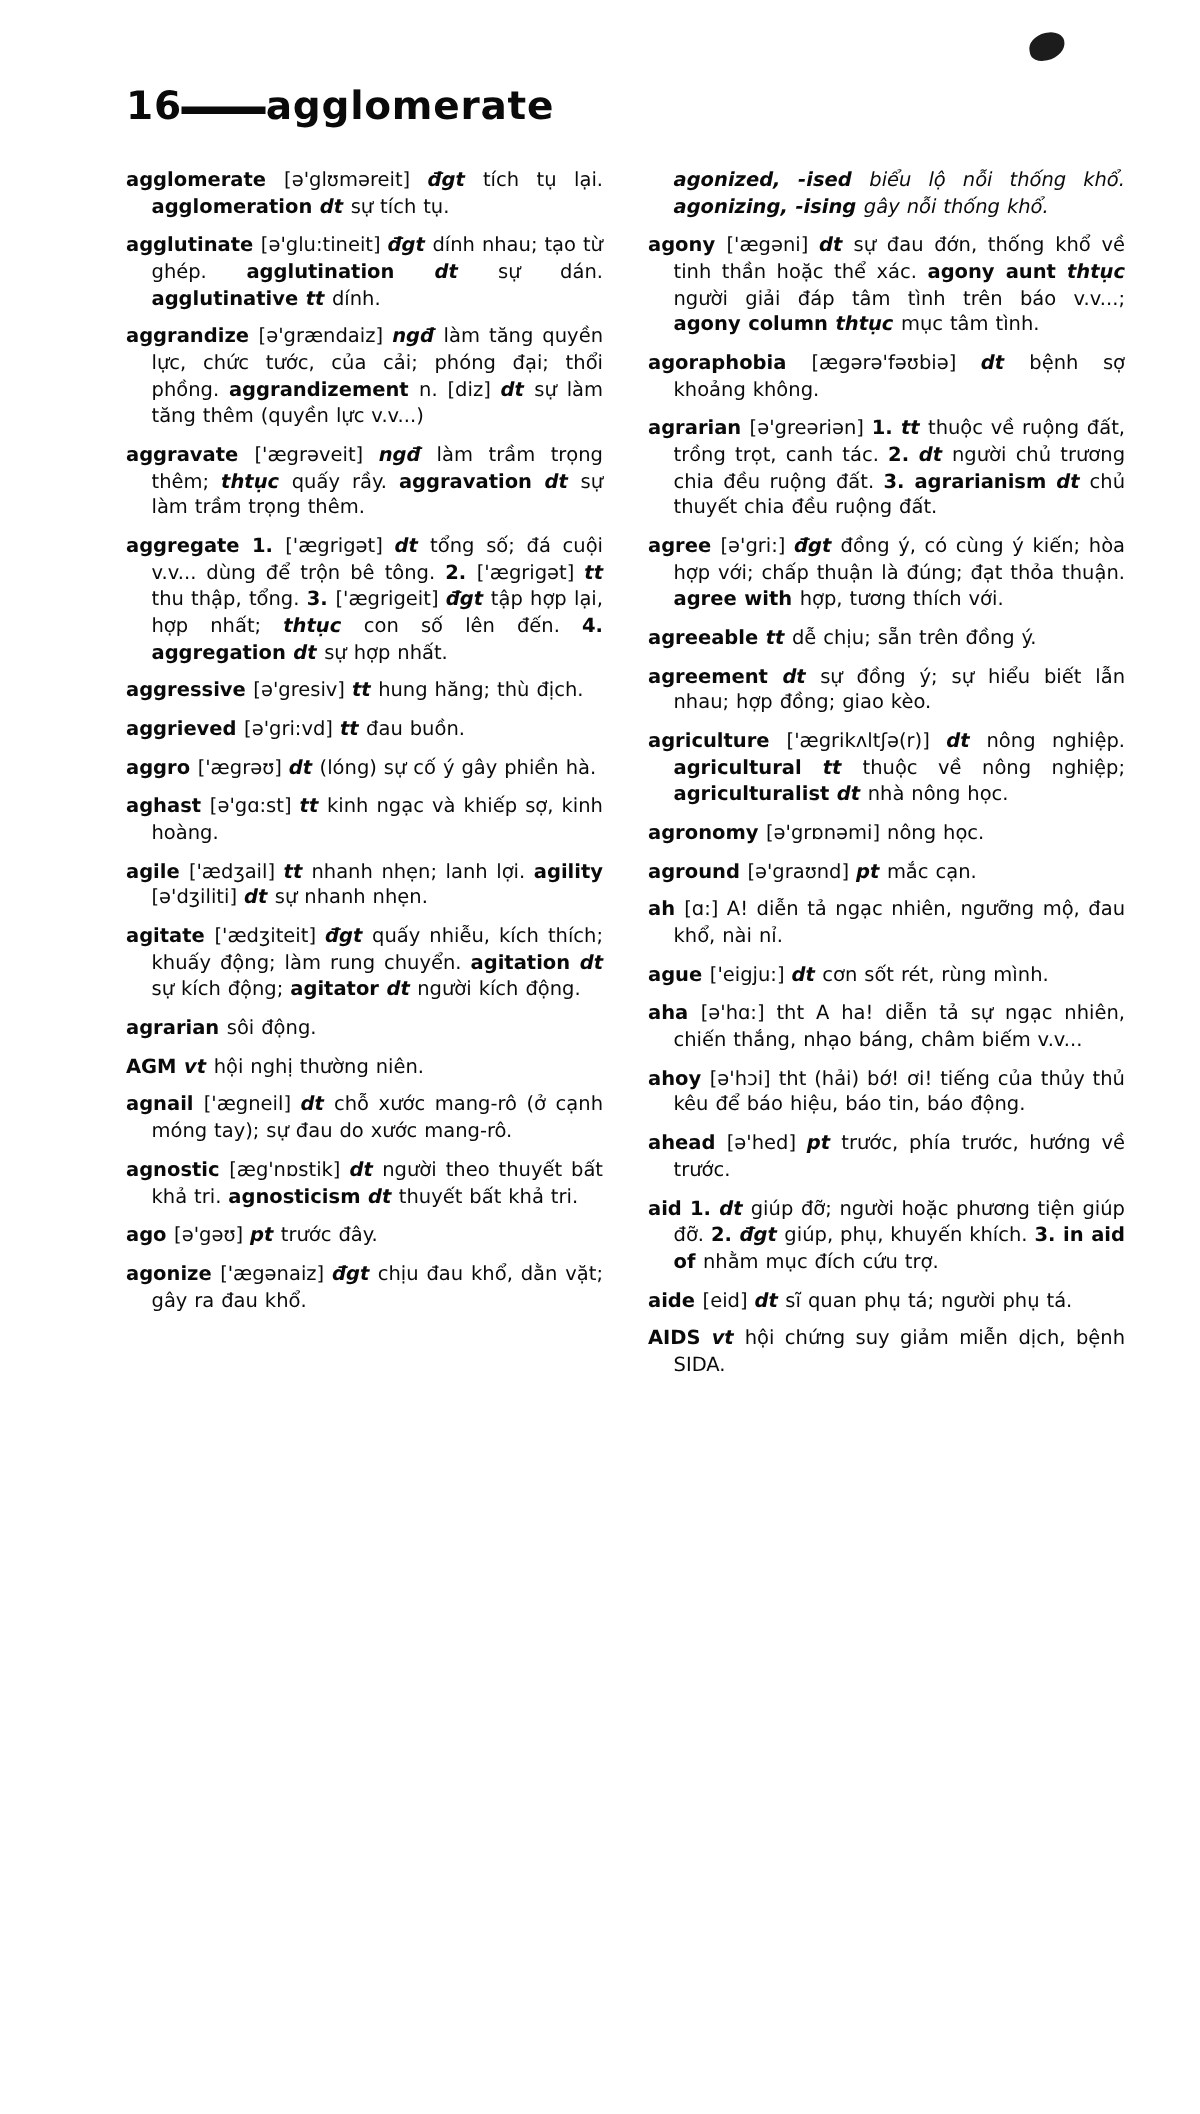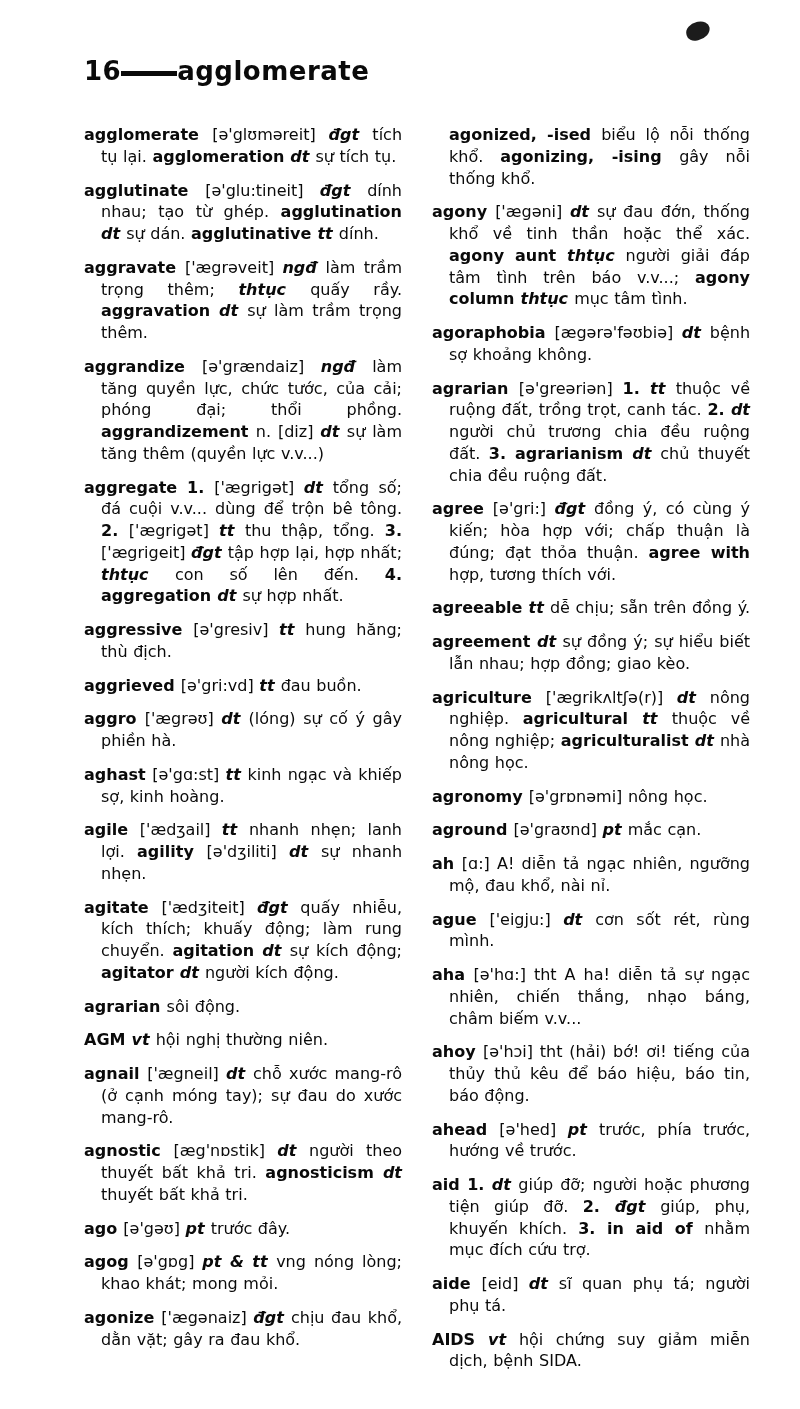--- a/index.html
+++ b/index.html
@@ -49,30 +49,31 @@
   }
   .columns {
     display: flex;
     gap: 30px;
   }
   .column {
     flex: 1;
     min-width: 0;
   }
   .entry {
-    margin: 12px 0 8px 0;
-    font-size: 16px;
+    margin: 0 0 8px 0;
+    font-size: 13px;
     line-height: 1.36;
     text-align: justify;
     padding-left: 17px;
     text-indent: -17px;
     word-spacing: 0.5px;
   }
   .entry.cont {
     text-indent: 0;
+    font-style: italic;
   }
   .seg-n { font-weight: 400; }
   .seg-b { font-weight: 700; }
   .seg-bi { font-weight: 700; font-style: italic; }
 </style>
 </head>
 <body>
 
 <div class="page">
   <div class="scan-artifact"></div>
@@ -80,35 +81,34 @@
   <header class="page-header">
     <span class="page-number">16</span>
     <span class="header-rule"></span>
     <span class="header-headword">agglomerate</span>
   </header>
 
   <main class="columns">
     <section class="column">
         <p class="entry"><span class="seg-b">agglomerate </span><span class="seg-n">[ə'glʊməreit] </span><span class="seg-bi">đgt </span><span class="seg-n">tích tụ lại. </span><span class="seg-b">agglomeration </span><span class="seg-bi">dt </span><span class="seg-n">sự tích tụ.</span></p>
         <p class="entry"><span class="seg-b">agglutinate </span><span class="seg-n">[ə'glu:tineit] </span><span class="seg-bi">đgt </span><span class="seg-n">dính nhau; tạo từ ghép. </span><span class="seg-b">agglutination </span><span class="seg-bi">dt </span><span class="seg-n">sự dán. </span><span class="seg-b">agglutinative </span><span class="seg-bi">tt </span><span class="seg-n">dính.</span></p>
+        <p class="entry"><span class="seg-b">aggrandize </span><span class="seg-n">[ə'grændaiz] </span><span class="seg-bi">ngđ </span><span class="seg-n">làm tăng quyền lực, chức tước, của cải; phóng đại; thổi phồng. </span><span class="seg-b">aggrandizement </span><span class="seg-n">n. [diz] </span><span class="seg-bi">dt </span><span class="seg-n">sự làm tăng thêm (quyền lực v.v...)</span></p>
         <p class="entry"><span class="seg-b">aggravate </span><span class="seg-n">['ægrəveit] </span><span class="seg-bi">ngđ </span><span class="seg-n">làm trầm trọng thêm; </span><span class="seg-bi">thtục </span><span class="seg-n">quấy rầy. </span><span class="seg-b">aggravation </span><span class="seg-bi">dt </span><span class="seg-n">sự làm trầm trọng thêm.</span></p>
-        <p class="entry"><span class="seg-b">aggrandize </span><span class="seg-n">[ə'grændaiz] </span><span class="seg-bi">ngđ </span><span class="seg-n">làm tăng quyền lực, chức tước, của cải; phóng đại; thổi phồng. </span><span class="seg-b">aggrandizement </span><span class="seg-n">n. [diz] </span><span class="seg-bi">dt </span><span class="seg-n">sự làm tăng thêm (quyền lực v.v...)</span></p>
         <p class="entry"><span class="seg-b">aggregate 1. </span><span class="seg-n">['ægrigət] </span><span class="seg-bi">dt </span><span class="seg-n">tổng số; đá cuội v.v... dùng để trộn bê tông. </span><span class="seg-b">2. </span><span class="seg-n">['ægrigət] </span><span class="seg-bi">tt </span><span class="seg-n">thu thập, tổng. </span><span class="seg-b">3. </span><span class="seg-n">['ægrigeit] </span><span class="seg-bi">đgt </span><span class="seg-n">tập hợp lại, hợp nhất; </span><span class="seg-bi">thtục </span><span class="seg-n">con số lên đến. </span><span class="seg-b">4. aggregation </span><span class="seg-bi">dt </span><span class="seg-n">sự hợp nhất.</span></p>
         <p class="entry"><span class="seg-b">aggressive </span><span class="seg-n">[ə'gresiv] </span><span class="seg-bi">tt </span><span class="seg-n">hung hăng; thù địch.</span></p>
         <p class="entry"><span class="seg-b">aggrieved </span><span class="seg-n">[ə'gri:vd] </span><span class="seg-bi">tt </span><span class="seg-n">đau buồn.</span></p>
         <p class="entry"><span class="seg-b">aggro </span><span class="seg-n">['ægrəʊ] </span><span class="seg-bi">dt </span><span class="seg-n">(lóng) sự cố ý gây phiền hà.</span></p>
         <p class="entry"><span class="seg-b">aghast </span><span class="seg-n">[ə'gɑ:st] </span><span class="seg-bi">tt </span><span class="seg-n">kinh ngạc và khiếp sợ, kinh hoàng.</span></p>
         <p class="entry"><span class="seg-b">agile </span><span class="seg-n">['ædʒail] </span><span class="seg-bi">tt </span><span class="seg-n">nhanh nhẹn; lanh lợi. </span><span class="seg-b">agility </span><span class="seg-n">[ə'dʒiliti] </span><span class="seg-bi">dt </span><span class="seg-n">sự nhanh nhẹn.</span></p>
         <p class="entry"><span class="seg-b">agitate </span><span class="seg-n">['ædʒiteit] </span><span class="seg-bi">đgt </span><span class="seg-n">quấy nhiễu, kích thích; khuấy động; làm rung chuyển. </span><span class="seg-b">agitation </span><span class="seg-bi">dt </span><span class="seg-n">sự kích động; </span><span class="seg-b">agitator </span><span class="seg-bi">dt </span><span class="seg-n">người kích động.</span></p>
         <p class="entry"><span class="seg-b">agrarian </span><span class="seg-n">sôi động.</span></p>
         <p class="entry"><span class="seg-b">AGM </span><span class="seg-bi">vt </span><span class="seg-n">hội nghị thường niên.</span></p>
         <p class="entry"><span class="seg-b">agnail </span><span class="seg-n">['ægneil] </span><span class="seg-bi">dt </span><span class="seg-n">chỗ xước mang-rô (ở cạnh móng tay); sự đau do xước mang-rô.</span></p>
         <p class="entry"><span class="seg-b">agnostic </span><span class="seg-n">[æg'nɒstik] </span><span class="seg-bi">dt </span><span class="seg-n">người theo thuyết bất khả tri. </span><span class="seg-b">agnosticism </span><span class="seg-bi">dt </span><span class="seg-n">thuyết bất khả tri.</span></p>
         <p class="entry"><span class="seg-b">ago </span><span class="seg-n">[ə'gəʊ] </span><span class="seg-bi">pt </span><span class="seg-n">trước đây.</span></p>
-        <p class="entry"><span class="seg-b">agog </span><span class="seg-n">[ə'gɒg] </span><span class="seg-bi">pt &amp; tt </span><span class="seg-n">vng nóng lòng; khao khát; mong mỏi.</span></p>
         <p class="entry"><span class="seg-b">agonize </span><span class="seg-n">['ægənaiz] </span><span class="seg-bi">đgt </span><span class="seg-n">chịu đau khổ, dằn vặt; gây ra đau khổ.</span></p>
       </section>
     <section class="column">
         <p class="entry cont"><span class="seg-b">agonized, -ised </span><span class="seg-n">biểu lộ nỗi thống khổ. </span><span class="seg-b">agonizing, -ising </span><span class="seg-n">gây nỗi thống khổ.</span></p>
         <p class="entry"><span class="seg-b">agony </span><span class="seg-n">['ægəni] </span><span class="seg-bi">dt </span><span class="seg-n">sự đau đớn, thống khổ về tinh thần hoặc thể xác. </span><span class="seg-b">agony aunt </span><span class="seg-bi">thtục </span><span class="seg-n">người giải đáp tâm tình trên báo v.v...; </span><span class="seg-b">agony column </span><span class="seg-bi">thtục </span><span class="seg-n">mục tâm tình.</span></p>
         <p class="entry"><span class="seg-b">agoraphobia </span><span class="seg-n">[ægərə'fəʊbiə] </span><span class="seg-bi">dt </span><span class="seg-n">bệnh sợ khoảng không.</span></p>
         <p class="entry"><span class="seg-b">agrarian </span><span class="seg-n">[ə'greəriən] </span><span class="seg-b">1. </span><span class="seg-bi">tt </span><span class="seg-n">thuộc về ruộng đất, trồng trọt, canh tác. </span><span class="seg-b">2. </span><span class="seg-bi">dt </span><span class="seg-n">người chủ trương chia đều ruộng đất. </span><span class="seg-b">3. agrarianism </span><span class="seg-bi">dt </span><span class="seg-n">chủ thuyết chia đều ruộng đất.</span></p>
         <p class="entry"><span class="seg-b">agree </span><span class="seg-n">[ə'gri:] </span><span class="seg-bi">đgt </span><span class="seg-n">đồng ý, có cùng ý kiến; hòa hợp với; chấp thuận là đúng; đạt thỏa thuận. </span><span class="seg-b">agree with </span><span class="seg-n">hợp, tương thích với.</span></p>
         <p class="entry"><span class="seg-b">agreeable </span><span class="seg-bi">tt </span><span class="seg-n">dễ chịu; sẵn trên đồng ý.</span></p>
         <p class="entry"><span class="seg-b">agreement </span><span class="seg-bi">dt </span><span class="seg-n">sự đồng ý; sự hiểu biết lẫn nhau; hợp đồng; giao kèo.</span></p>

